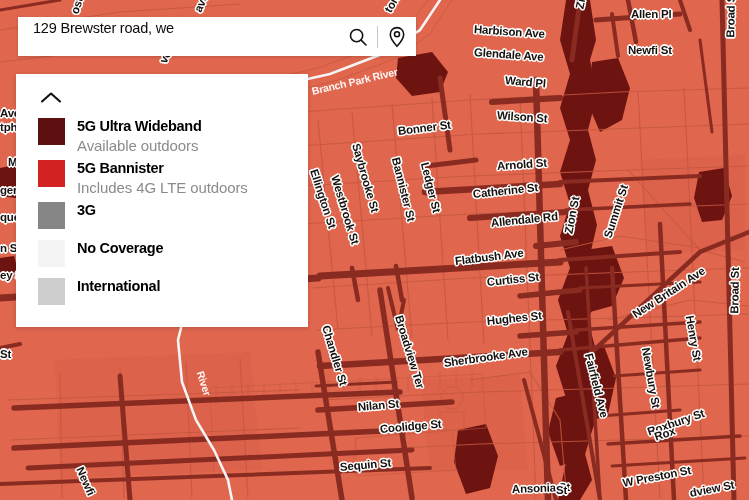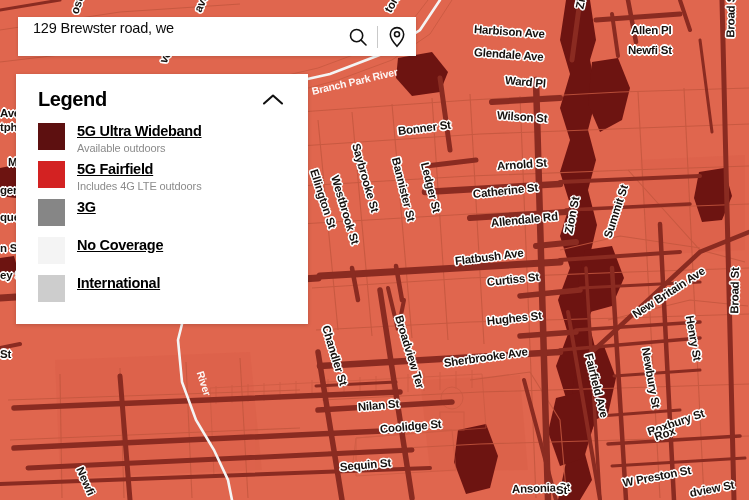--- a/index.html
+++ b/index.html
@@ -118,24 +118,23 @@
     margin-right: 12px;
     margin-top: 1px;
   }
   .legend-text { padding-top: 1px; }
   .legend-label {
     font-size: 14.5px;
     font-weight: bold;
     color: #000;
     line-height: 1.15;
     letter-spacing: -0.3px;
-    text-decoration: underline;
   }
   .legend-sub {
-    font-size: 11px;
+    font-size: 15px;
     color: #8b8b8b;
     line-height: 1.3;
     margin-top: 1px;
     letter-spacing: -0.1px;
   }
 </style>
 </head>
 <body>
 
 <div id="app">
@@ -304,21 +303,21 @@
       <div class="map-label" style="left: 0px; top: 349px; transform: rotate(0deg);">St</div>
       <div class="map-label" style="left: 75px; top: 8px; transform: rotate(-72deg);">ost</div>
       <div class="map-label" style="left: 198px; top: 6px; transform: rotate(-66deg);">ave</div>
       <div class="map-label" style="left: 388px; top: 6px; transform: rotate(-60deg);">ton</div>
       <div class="map-label" style="left: 163px; top: 57px; transform: rotate(-63deg);">ve</div>
       <div class="map-label" style="left: 79px; top: 462px; transform: rotate(66deg);">Newfi</div>
       <div class="map-label" style="left: 474px; top: 24px; transform: rotate(4deg);">Harbison Ave</div>
       <div class="map-label" style="left: 474px; top: 47px; transform: rotate(4deg);">Glendale Ave</div>
       <div class="map-label" style="left: 505px; top: 75px; transform: rotate(5deg);">Ward Pl</div>
       <div class="map-label" style="left: 497px; top: 110px; transform: rotate(4deg);">Wilson St</div>
-      <div class="map-label" style="left: 631px; top: 9px; transform: rotate(0deg); margin-top: 16px;">Allen Pl</div>
+      <div class="map-label" style="left: 631px; top: 9px; transform: rotate(0deg);">Allen Pl</div>
       <div class="map-label" style="left: 628px; top: 45px; transform: rotate(0deg);">Newfi St</div>
       <div class="map-label" style="left: 580px; top: 3px; transform: rotate(-78deg);">Zion</div>
       <div class="map-label" style="left: 569px; top: 228px; transform: rotate(-79deg);">Zion St</div>
       <div class="map-label" style="left: 608px; top: 232px; transform: rotate(-72deg);">Summit St</div>
       <div class="map-label" style="left: 731px; top: 32px; transform: rotate(-89deg);">Broad St</div>
       <div class="map-label" style="left: 735px; top: 308px; transform: rotate(-89deg);">Broad St</div>
       <div class="map-label" style="left: 398px; top: 126px; transform: rotate(-7deg);">Bonner St</div>
       <div class="map-label" style="left: 497px; top: 161px; transform: rotate(-4deg);">Arnold St</div>
       <div class="map-label" style="left: 473px; top: 189px; transform: rotate(-6deg);">Catherine St</div>
       <div class="map-label" style="left: 491px; top: 218px; transform: rotate(-6deg);">Allendale Rd</div>
@@ -362,39 +361,38 @@
     <button class="sb-btn">
       <svg width="20" height="22" viewBox="0 0 20 22">
         <path d="M10 1.6c-3.7 0-6.7 3-6.7 6.7 0 4.9 6.7 12 6.7 12s6.7-7.1 6.7-12c0-3.7-3-6.7-6.7-6.7z" fill="none" stroke="#111" stroke-width="1.55"></path>
         <circle cx="10" cy="8.3" r="2.5" fill="none" stroke="#111" stroke-width="1.55"></circle>
       </svg>
     </button>
   </div>
 
   <div id="legend">
     <div id="legend-header">
-      <span id="legend-title">Legend</span>
       <button id="legend-collapse">
         <svg width="22" height="13" viewBox="0 0 22 13">
           <polyline points="2,10.5 11,2.5 20,10.5" fill="none" stroke="#111" stroke-width="2.1" stroke-linecap="round" stroke-linejoin="round"></polyline>
         </svg>
       </button>
     </div>
     <div id="legend-rows">
         <div class="legend-row">
           <div class="legend-swatch" style="background: rgb(93, 16, 16);"></div>
           <div class="legend-text">
             <div class="legend-label">5G Ultra Wideband</div>
             <div class="legend-sub">Available outdoors</div>
           </div>
         </div>
         <div class="legend-row">
           <div class="legend-swatch" style="background: rgb(211, 34, 34);"></div>
           <div class="legend-text">
-            <div class="legend-label">5G Fairfield</div>
+            <div class="legend-label">5G Bannister</div>
             <div class="legend-sub">Includes 4G LTE outdoors</div>
           </div>
         </div>
         <div class="legend-row">
           <div class="legend-swatch" style="background: rgb(134, 134, 134);"></div>
           <div class="legend-text">
             <div class="legend-label">3G</div>
           </div>
         </div>
         <div class="legend-row">

